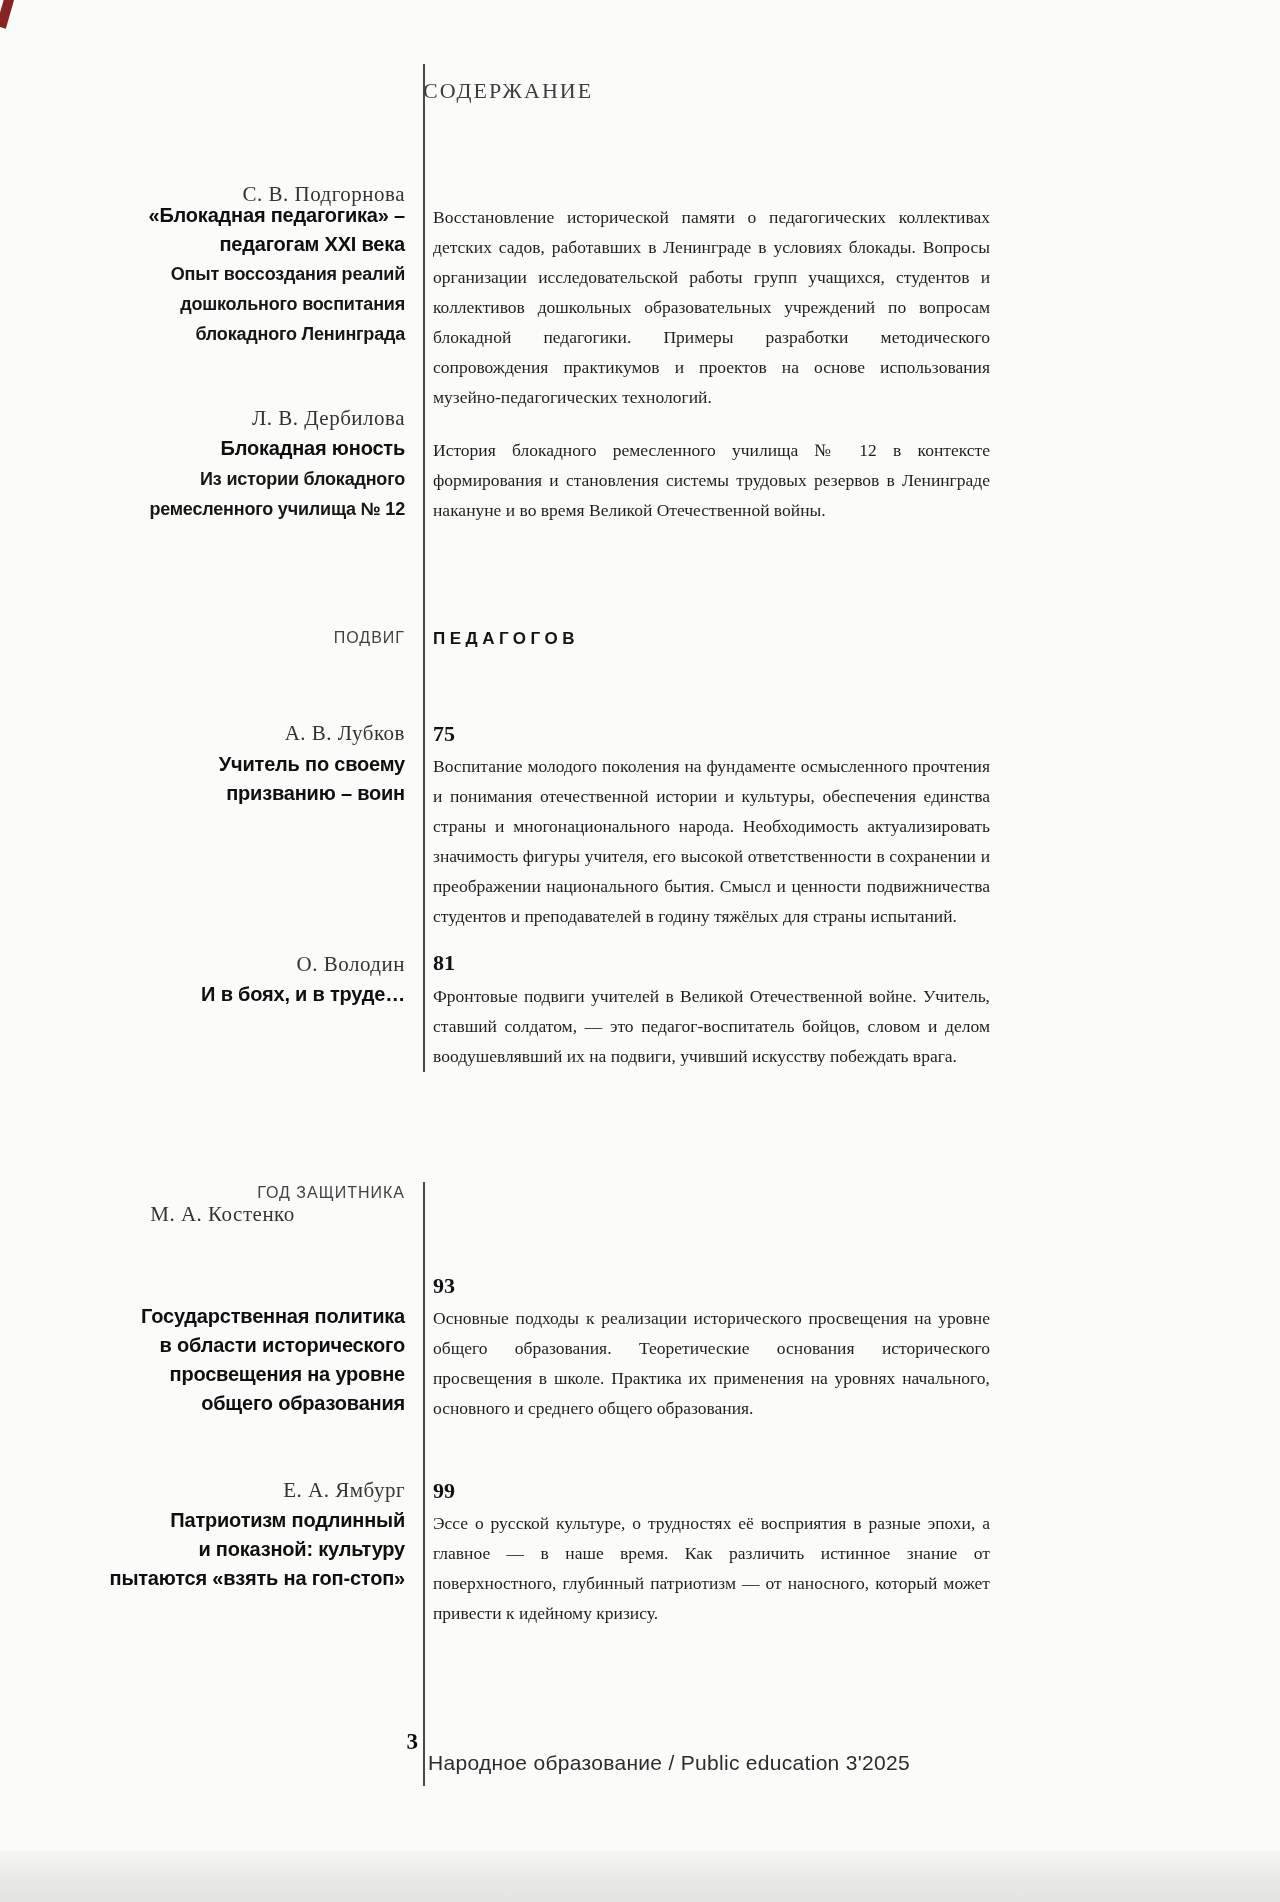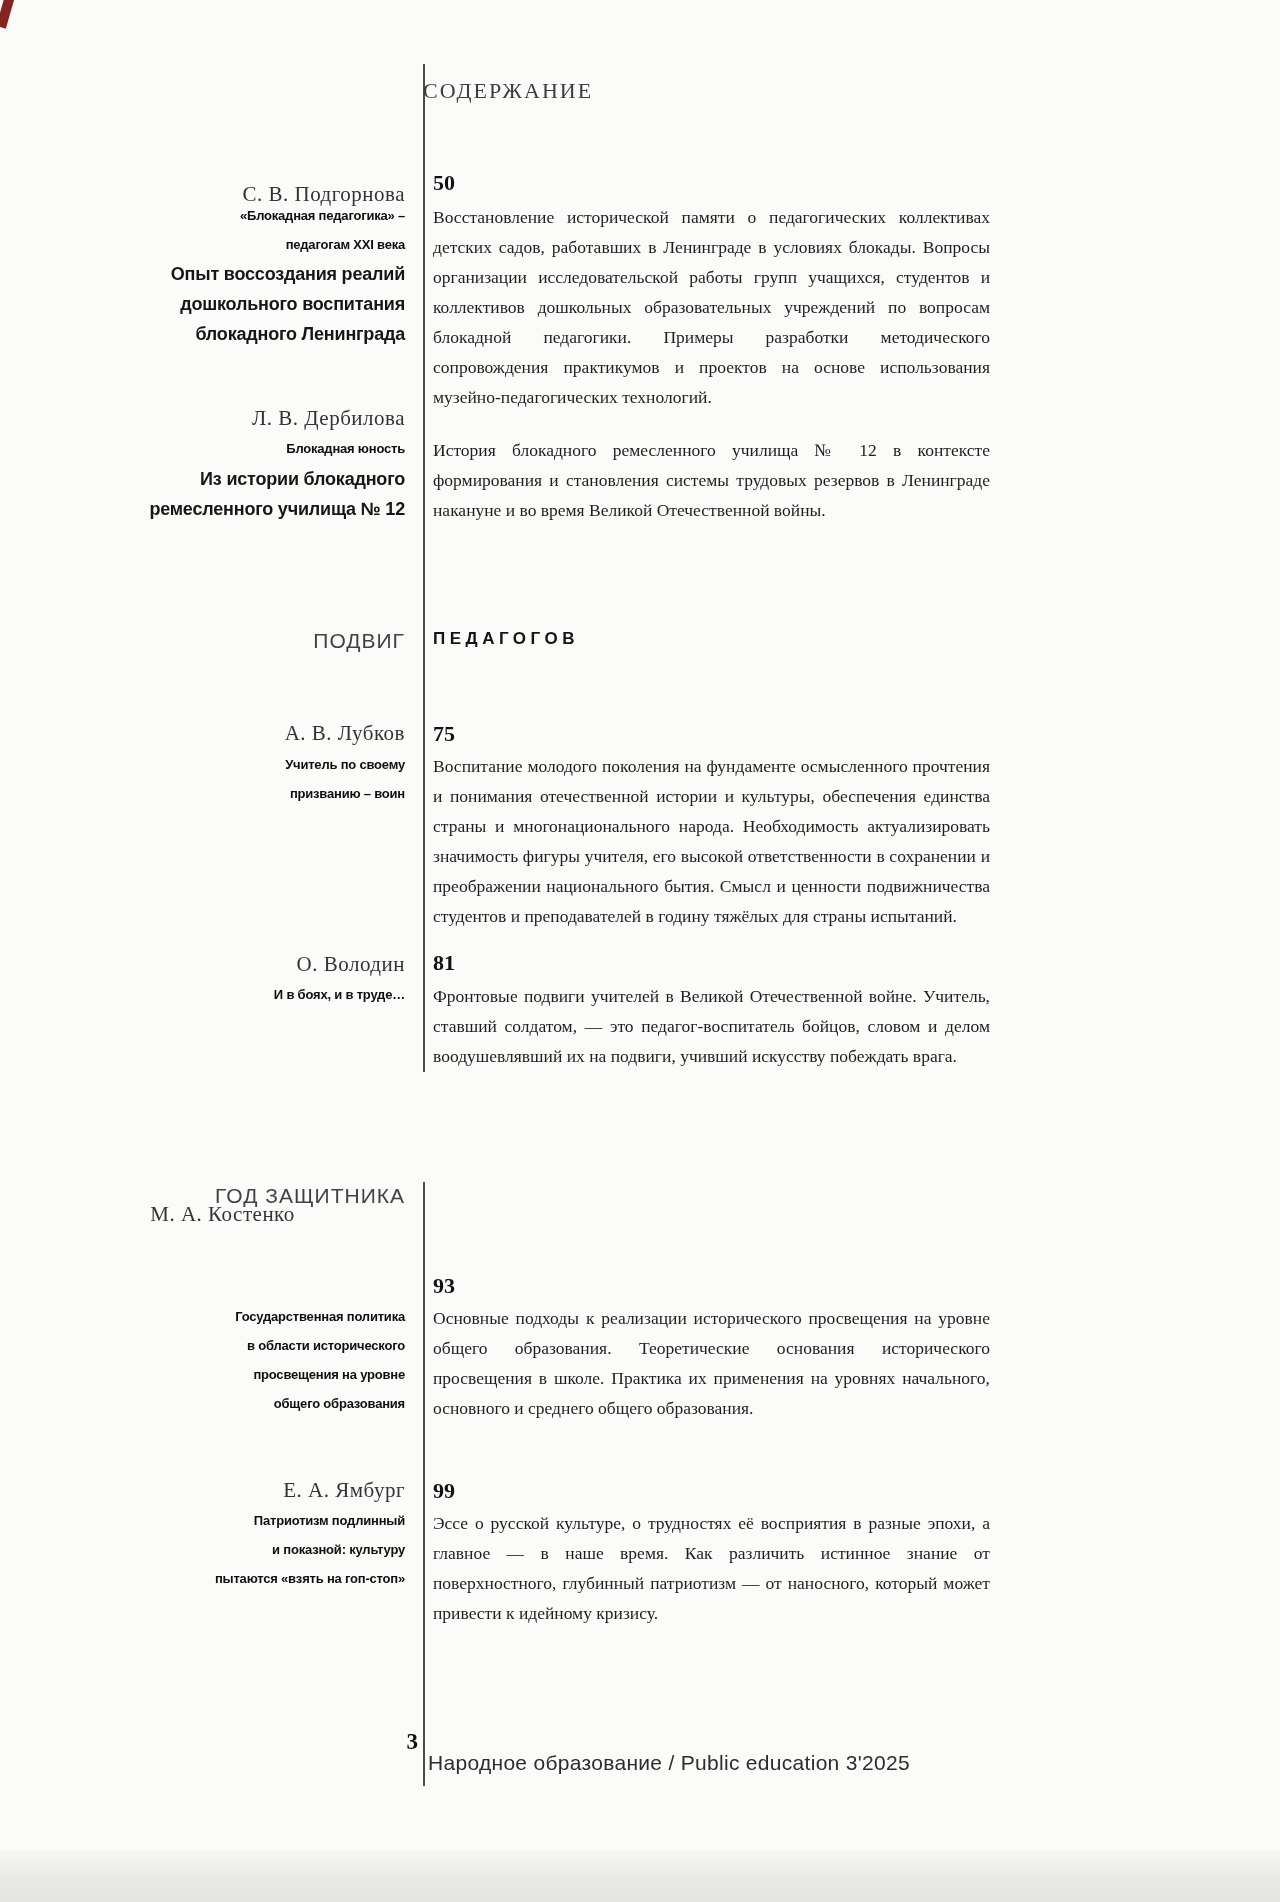--- a/index.html
+++ b/index.html
@@ -23,38 +23,38 @@
     position:absolute;left:423px;top:78px;margin:0;
     font:normal 22px "Liberation Serif", serif;
     letter-spacing:2px;color:#3d3d3d;font-weight:normal;
   }
   .author{
     font:normal 21px "Liberation Serif", serif;
     letter-spacing:.5px;color:#333;
   }
   .title{
     font-family:"Liberation Sans", sans-serif;font-weight:bold;
-    font-size:13px;line-height:29px;letter-spacing:-0.2px;
+    font-size:20px;line-height:29px;letter-spacing:-0.2px;
     color:#0f0f0f;white-space:pre-line;text-align:right;
   }
   .subtitle{
     font-family:"Liberation Sans", sans-serif;font-weight:bold;
     font-size:18px;line-height:30px;letter-spacing:-0.2px;
     color:#161616;white-space:pre-line;
   }
   .pagenum{
     font:bold 22px "Liberation Serif", serif;color:#111;
   }
   .annotation{
     font:normal 17.5px "Liberation Serif", serif;
     line-height:30px;color:#1e1e1e;text-align:justify;
   }
   .section-left{
     font-family:"Liberation Sans", sans-serif;
-    font-size:21px;letter-spacing:1px;color:#424242;white-space:nowrap;
+    font-size:16px;letter-spacing:1px;color:#424242;white-space:nowrap;
   }
   .section-right{
     font-family:"Liberation Sans", sans-serif;font-weight:bold;
     color:#151515;white-space:nowrap;width:820px;
   }
   .sec1-right{font-size:17px;letter-spacing:4.5px;}
   .sec2-right{font-size:20px;letter-spacing:1.5px;}
   .footer-num{
     position:absolute;left:40px;width:378px;text-align:right;
     font:bold 23px "Liberation Serif", serif;color:#0e0e0e;
@@ -100,21 +100,20 @@
   <div class="rule rule2"></div>
 
   <h1 class="toc-header">СОДЕРЖАНИЕ</h1>
 
   <div class="left author e1-author">С. В. Подгорнова</div>
   <div class="left title e1-title">«Блокадная педагогика» –
 педагогам XXI века</div>
   <div class="left subtitle e1-sub">Опыт воссоздания реалий
 дошкольного воспитания
 блокадного Ленинграда</div>
-  <div class="right pagenum e1-page">50</div>
   <div class="right annotation e1-ann">Восстановление исторической памяти о педагогических коллективах детских садов, работавших в Ленинграде в условиях блокады. Вопросы организации исследовательской работы групп учащихся, студентов и коллективов дошкольных образовательных учреждений по вопросам блокадной педагогики. Примеры разработки методического сопровождения практикумов и проектов на основе использования музейно-педагогических технологий.</div>
 
   <div class="left author e2-author">Л. В. Дербилова</div>
   <div class="left title e2-title">Блокадная юность</div>
   <div class="left subtitle e2-sub">Из истории блокадного
 ремесленного училища № 12</div>
   <div class="right annotation e2-ann">История блокадного ремесленного училища № 12 в контексте формирования и становления системы трудовых резервов в Ленинграде накануне и во время Великой Отечественной войны.</div>
 
   <div class="left section-left sec1">ПОДВИГ</div>
   <div class="right section-right sec1-right sec1">ПЕДАГОГОВ</div>

